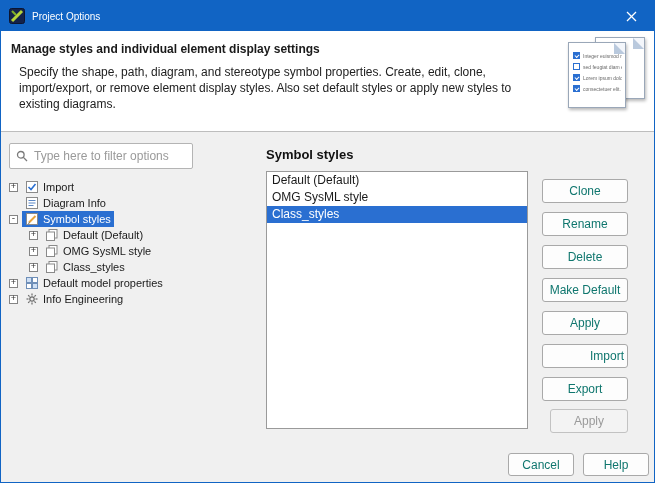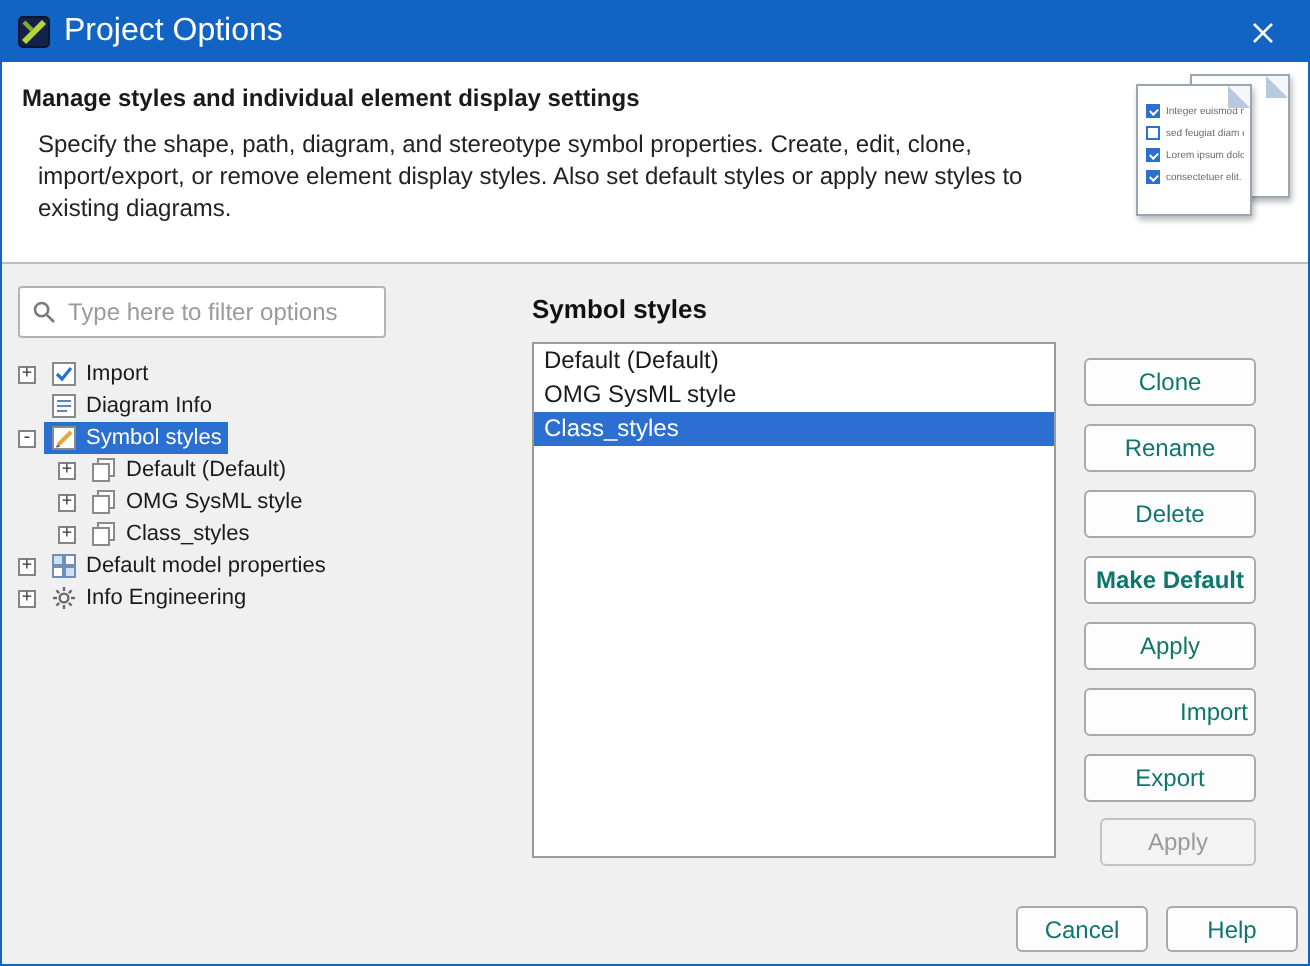--- a/index.html
+++ b/index.html
@@ -8,21 +8,21 @@
   .dialog {
     position:relative; width:655px; height:483px;
     background:#f0f0f0; border:1px solid #1164c4; overflow:hidden;
   }
   
   .titlebar {
     position:absolute; left:0; top:0; right:0; height:30px;
     background:#1164c4; display:flex; align-items:center; padding-left:8px;
   }
   .app-icon { width:16px; height:16px; margin-right:7px; display:inline-flex; }
-  .win-title { color:#fff; font-size:16px; }
+  .win-title { color:#fff; font-size:10px; }
   .close-btn {
     position:absolute; right:0; top:0; width:45px; height:30px;
     display:flex; align-items:center; justify-content:center; cursor:pointer;
   }
   
   .header {
     position:absolute; left:0; top:30px; right:0; height:101px;
     background:#fff; border-bottom:1px solid #bdbdbd;
   }
   .header-title { position:absolute; left:10px; top:11px; font-size:12px; font-weight:bold; color:#1a1a1a; }
@@ -88,21 +88,21 @@
   .btn {
     position:absolute; height:24px; width:86px;
     background:#fdfdfd; border:1px solid #a9a9a9; border-radius:3px;
     font-family:"Liberation Sans",sans-serif; font-size:12px; color:#0f766e;
     text-align:center; cursor:pointer;
   }
   .btn:disabled, .btn.disabled { color:#9a9a9a; border-color:#c2c2c2; background:#f3f3f3; }
   .b-clone  { left:541px; top:178px; }
   .b-rename { left:541px; top:211px; }
   .b-delete { left:541px; top:244px; }
-  .b-makedef{ left:541px; top:277px;font-weight:bold; }
+  .b-makedef{ left:541px; top:277px; }
   .b-apply  { left:541px; top:310px; }
   .b-import { left:541px; top:343px;padding-left:44px; }
   .b-export { left:541px; top:376px; }
   .b-apply2 { left:549px; top:408px; width:78px; }
   .b-ok     { left:432px; top:452px; width:66px; height:23px; }
   .b-cancel { left:507px; top:452px; width:66px; height:23px; }
   .b-help   { left:582px; top:452px; width:66px; height:23px; }
 </style>
 </head>
 <body>

